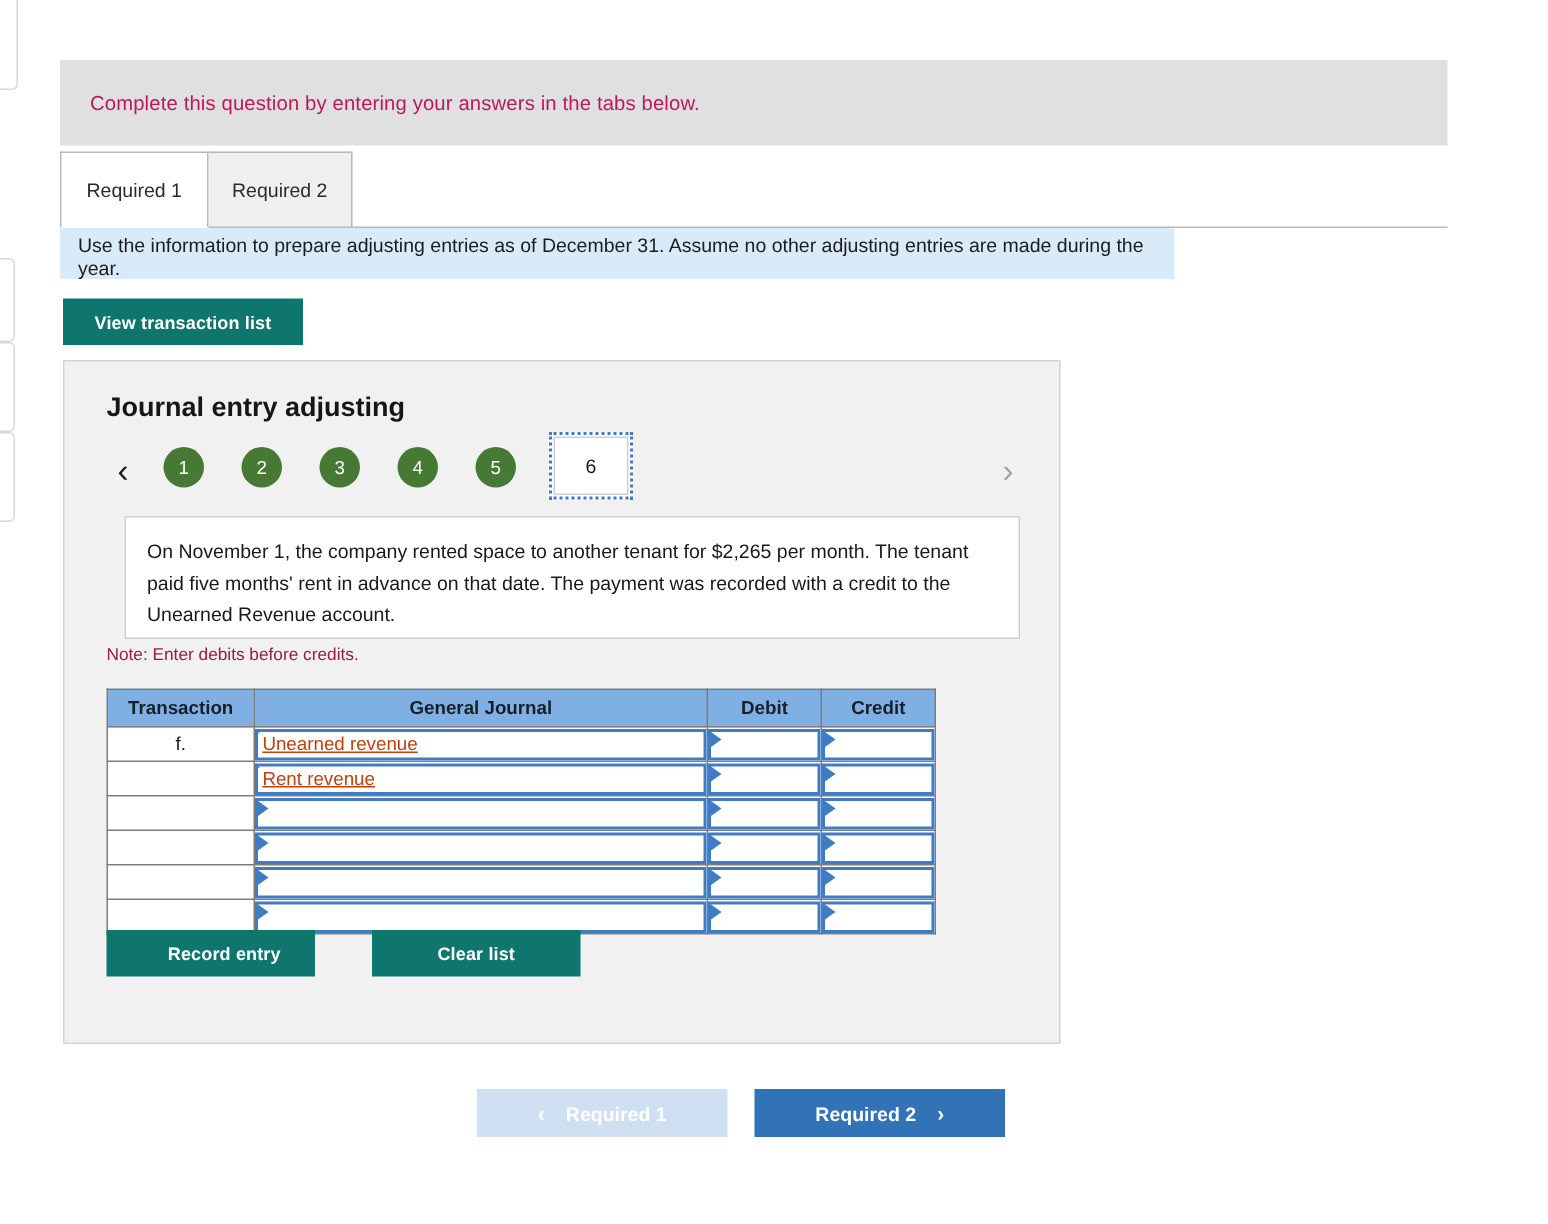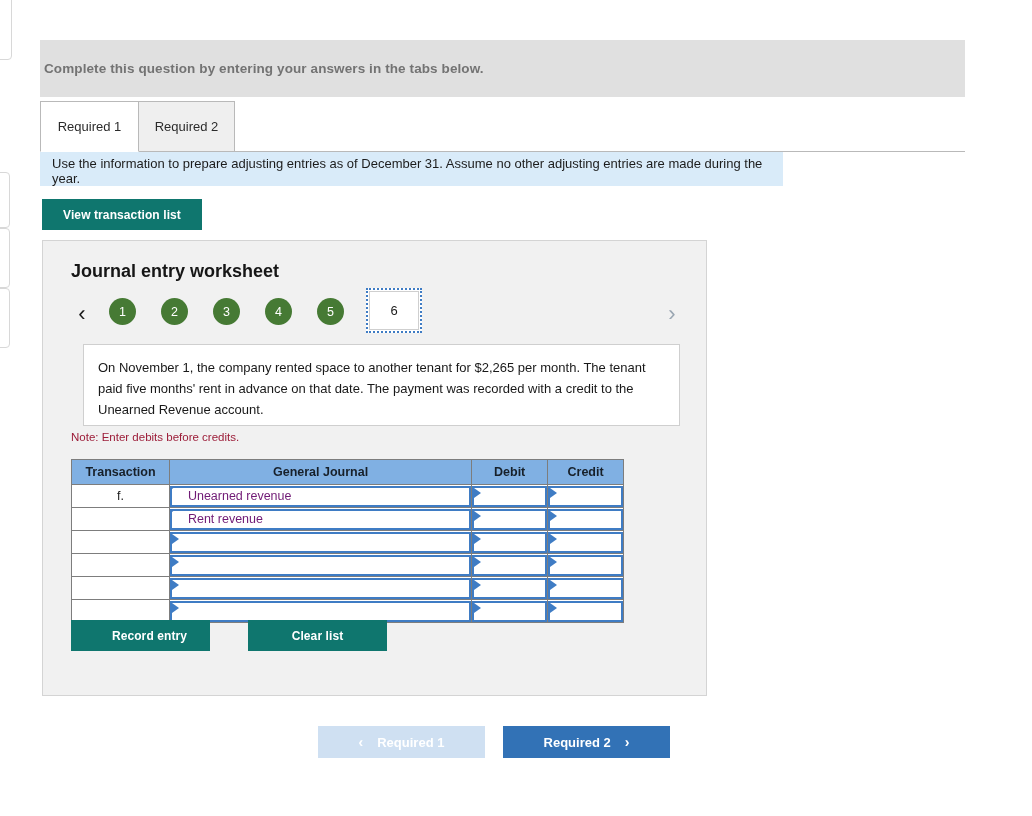--- a/index.html
+++ b/index.html
@@ -26,22 +26,22 @@
   #edge-c     { left: -34px; top: 288px; width: 44px; height: 60px; }
 
   
   .banner {
     position: absolute; left: 40px; top: 40px;
     width: 925px; height: 57px;
     background: #e0e0e0;
     display: flex; align-items: center;
   }
   .banner-text {
-    font-size: 13.5px; font-weight: bold; color: #737373;
-    padding-left: 4px; letter-spacing: .1px;
+    font-size: 13.5px; font-weight: normal; color: #be185d;
+    padding-left: 20px; letter-spacing: .1px;
   }
 
   
   .tabstrip {
     position: absolute; left: 40px; top: 101px;
     width: 925px; height: 51px;
     border-bottom: 1px solid #b9b9b9;
   }
   .tab {
     position: absolute; top: 0; height: 51px;
@@ -198,23 +198,24 @@
     cursor: pointer;
   }
   .sel .caret {
     position: absolute; left: 0px; top: 0px;
     width: 0; height: 0;
     border-top: 5px solid transparent;
     border-bottom: 5px solid transparent;
     border-left: 7px solid #3f7cc4;
   }
   .sel .val {
-    font-size: 12.5px; color: #701a75;
-    padding-left: 16px; z-index: 2;
-    background: #ffffff;
+    font-size: 12.5px; color: #c2410c;
+    padding-left: 3px; z-index: 2;
+    background: #ffffff;
+    text-decoration: underline;
   }
   .sel.num { justify-content: flex-end; }
   .sel.num .val { padding-right: 4px; }
 
   
   #btn-record  { position: absolute; left: 28px;  top: 379px; width: 139px; height: 31px; padding-left: 24px; }
   #btn-clear   { position: absolute; left: 205px; top: 379px; width: 139px; height: 31px; }
   #btn-viewgj  { position: absolute; left: 481px; top: 379px; width: 154px; height: 31px; }
 
   
@@ -260,21 +261,21 @@
   </div>
 
   <div class="infobar">
     <span class="infobar-text">Use the information to prepare adjusting entries as of December 31. Assume no other adjusting entries are made during the year.</span>
   </div>
 
   <button class="btn" id="btn-view-transactions">View transaction list</button>
 
   <div class="worksheet">
 
-    <div class="ws-title">Journal entry worksheet</div>
+    <div class="ws-title">Journal entry adjusting</div>
 
     <div class="stepper">
       <div class="chev chev-left">‹</div>
 
       <div class="step s1">1</div>
       <div class="step s2">2</div>
       <div class="step s3">3</div>
       <div class="step s4">4</div>
       <div class="step s5">5</div>
 

